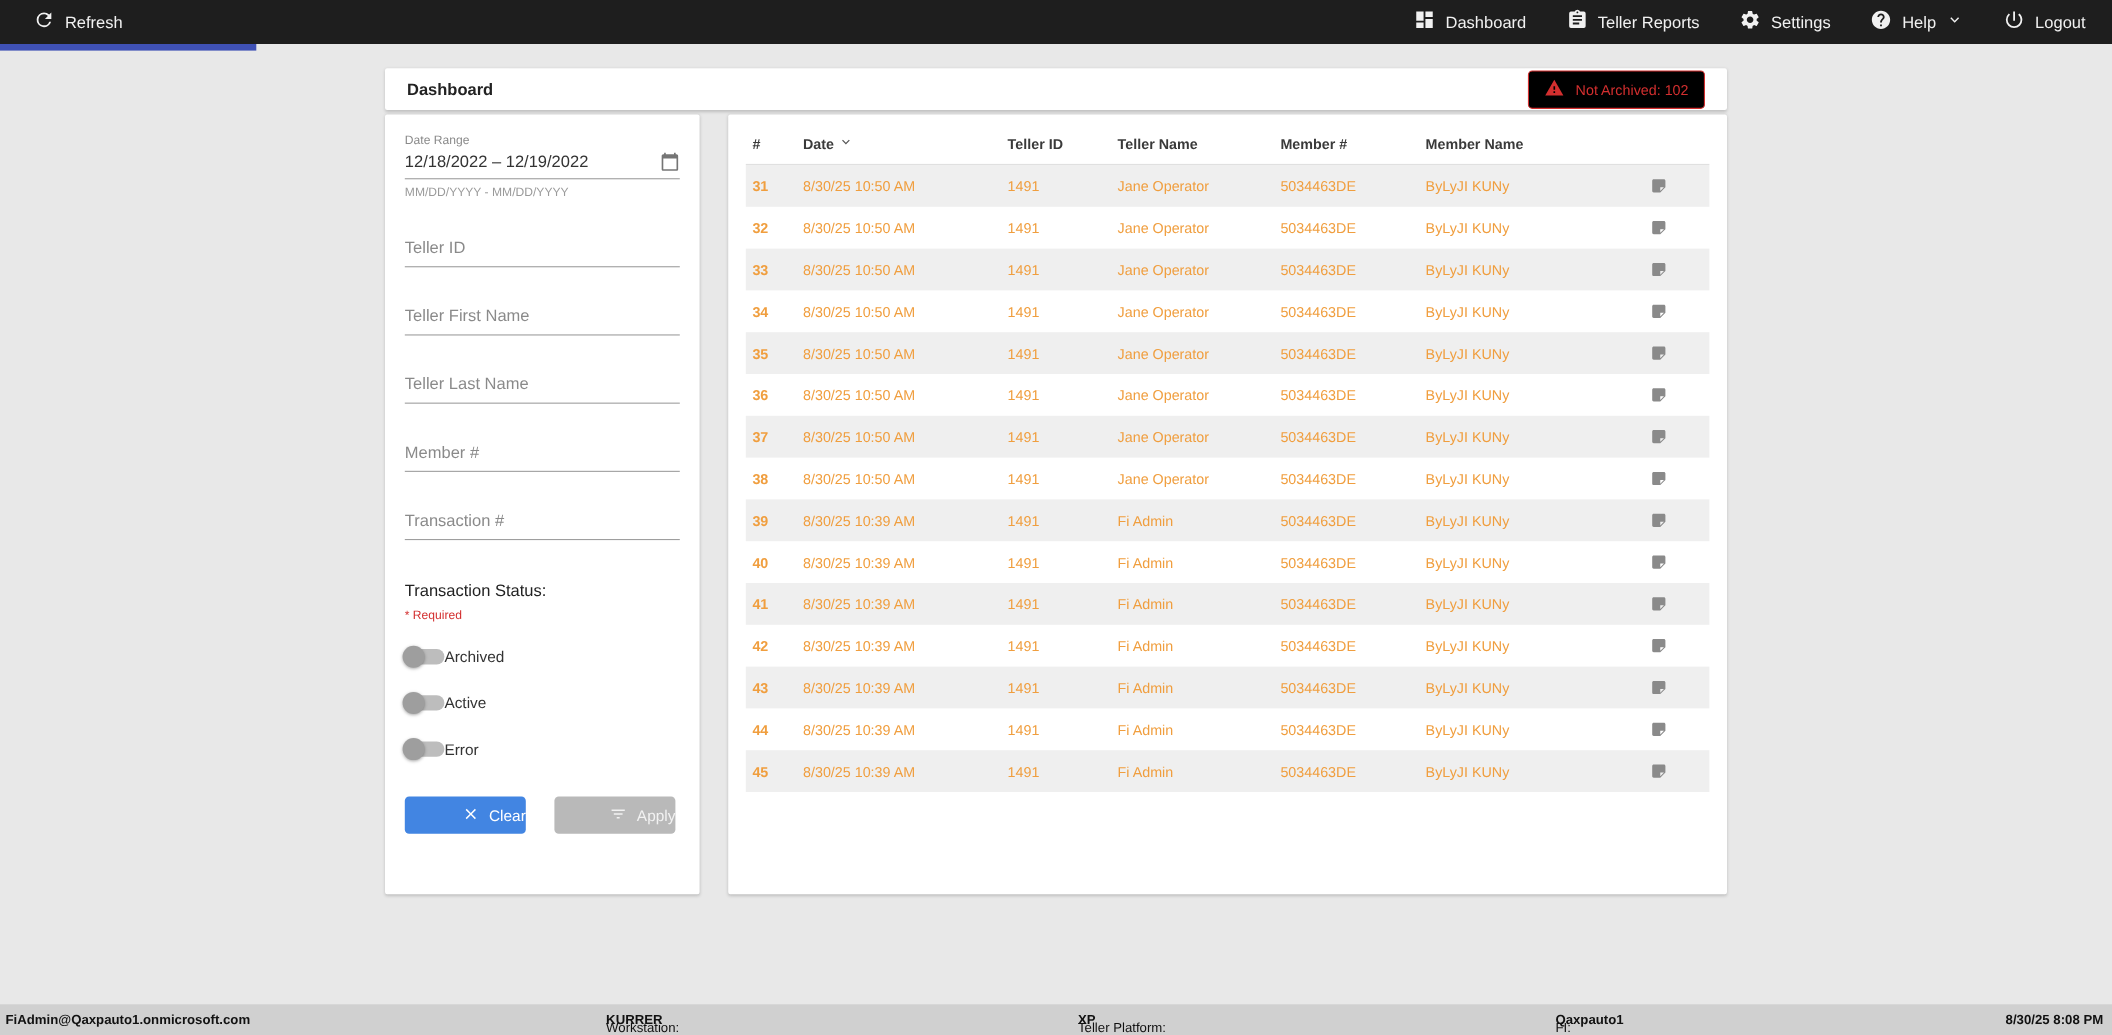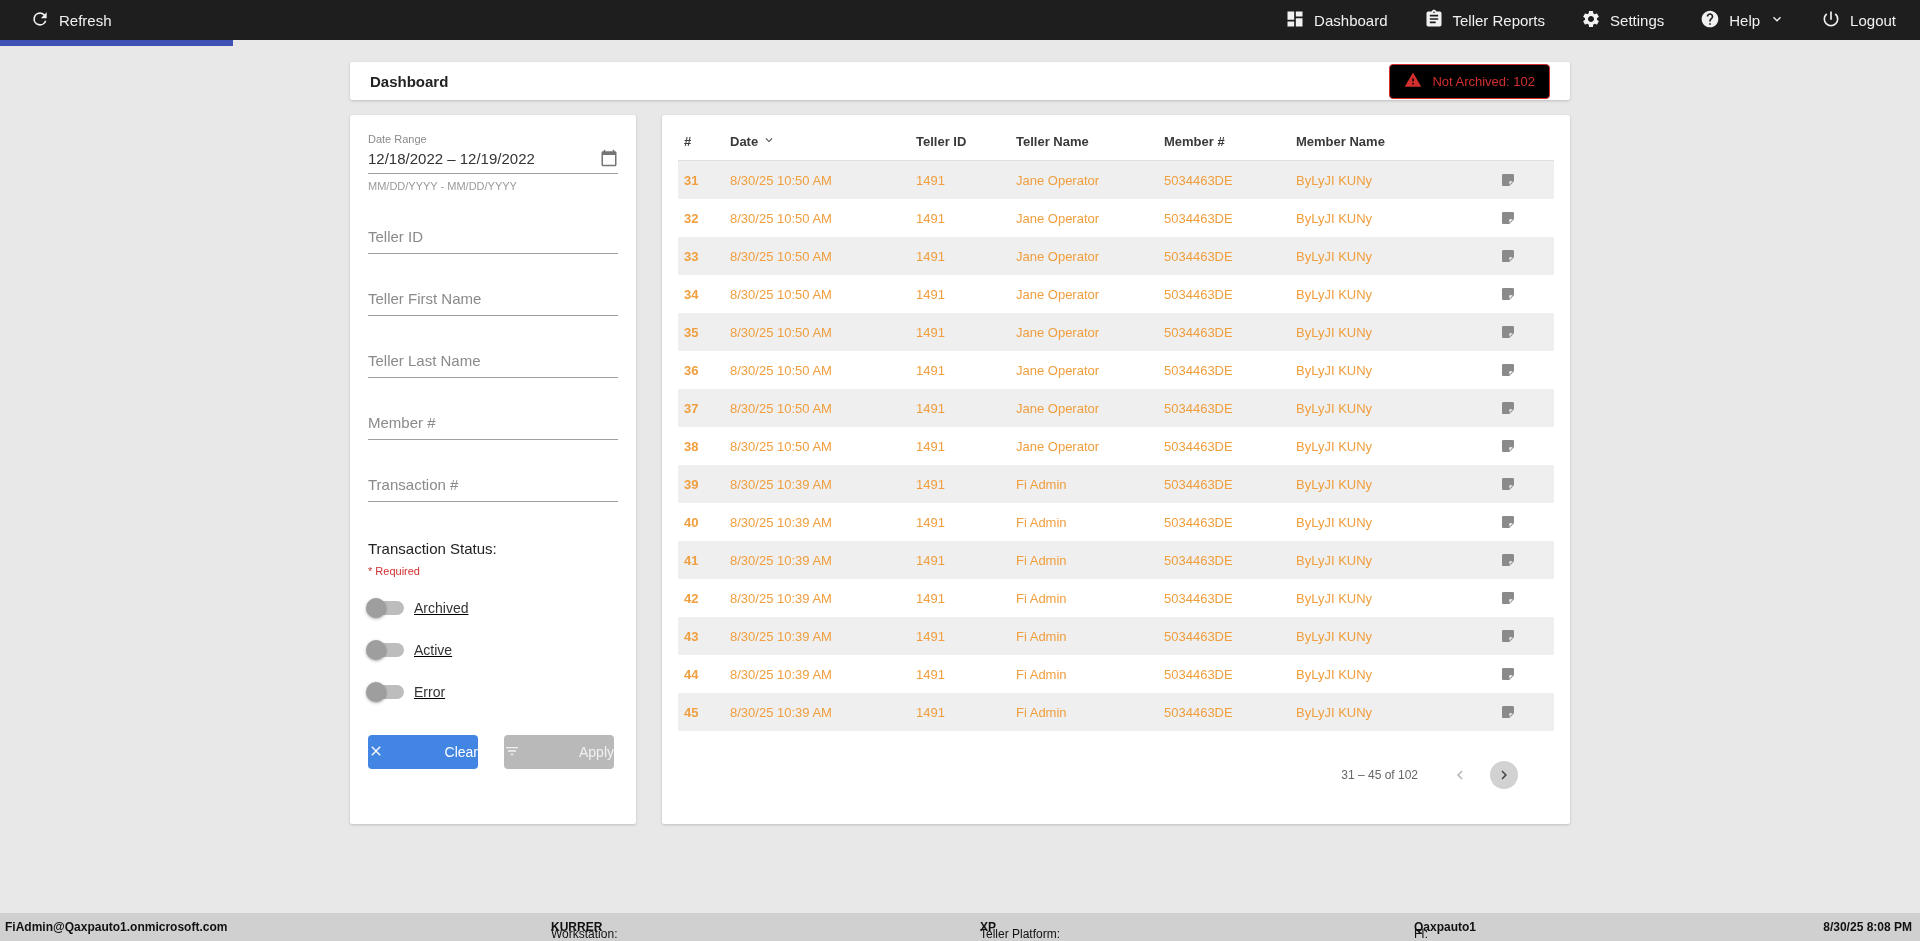--- a/index.html
+++ b/index.html
@@ -38,51 +38,51 @@
   .header-strip{
     height:38px;display:flex;align-items:center;justify-content:space-between;
     padding:0 20px;
   }
   .page-title{font-size:15px;font-weight:700;color:#222;}
   .badge{
     display:flex;align-items:center;gap:10px;border:1px solid var(--red);
     color:var(--red);font-size:13px;border-radius:4px;padding:6px 14px;background:#000000;
   }
   .badge svg{width:18px;height:18px;fill:var(--red);}
-  .main-row{display:flex;gap:26px;margin-top:15px;border-radius:31px;}
+  .main-row{display:flex;gap:26px;margin-top:4px;border-radius:31px;}
   
   .filters{width:286px;height:709px;padding:18px;flex:none;}
   .field-label-small{font-size:11px;color:#8a8a8a;}
   .date-value-row{display:flex;align-items:center;justify-content:space-between;margin-top:4px;}
   .date-value{font-size:15px;color:#333;}
   .icon-btn{background:none;border:none;cursor:pointer;padding:0;display:flex;}
   .icon-btn svg{width:18px;height:18px;fill:#757575;}
   .underline{border-bottom:1px solid #9e9e9e;margin-top:6px;}
   .hint{font-size:11px;color:#9a9a9a;margin-top:6px;}
   .filter-field{margin-top:36px;}
   .filter-field input{
     width:100%;border:none;border-bottom:1px solid #9e9e9e;background:transparent;
     font-size:15px;color:#333;padding:0 0 8px 0;outline:none;
     font-family:"Liberation Sans",sans-serif;
   }
   .filter-field input::placeholder{color:#8a8a8a;opacity:1;}
   .status-row{margin-top:38px;display:flex;align-items:baseline;gap:8px;flex-direction:column;}
   .status-label{font-size:15px;color:#222;}
   .required{font-size:11px;color:var(--red);}
-  .toggle-row{display:flex;align-items:center;gap:10px;margin-top:20px;height:22px;text-decoration:underline;}
+  .toggle-row{display:flex;align-items:center;margin-top:20px;height:22px;}
   .switch{width:36px;height:14px;background:#bdbdbd;border-radius:8px;position:relative;cursor:pointer;flex:none;}
   .switch .thumb{
     width:20px;height:20px;border-radius:50%;background:#9e9e9e;
     position:absolute;left:-2px;top:-3px;box-shadow:0 1px 3px rgba(0,0,0,.35);
   }
   .toggle-label{font-size:14px;color:#333;}
   .btn-row{display:flex;gap:26px;margin-top:32px;}
   .btn{
     height:34px;min-width:110px;border:none;border-radius:4px;font-size:14px;
-    display:flex;align-items:center;justify-content:space-between;gap:9px;cursor:pointer;
+    display:flex;align-items:center;justify-content:flex-end;gap:9px;cursor:pointer;
     font-family:"Liberation Sans",sans-serif;
   }
   .btn svg{width:16px;height:16px;}
   .btn-clear{background:var(--blue);color:#fff;}
   .btn-clear svg{fill:#fff;}
   .btn-apply{background:#b9b9b9;color:#f2f2f2;cursor:default;}
   .btn-apply svg{fill:#f2f2f2;}
   
   .table-card{flex:1;height:709px;padding:8px 16px 0 16px;display:flex;flex-direction:column;}
   .trow,.thead{
@@ -501,35 +501,20 @@
           <span>5034463DE</span>
           <span>ByLyJI KUNy</span>
           <span class="note-cell">
             <svg viewBox="0 0 24 24">
                 <path d="M19 3H5c-1.1 0-2 .9-2 2v14c0 1.1.9 2 2 2h9l7-7V5c0-1.1-.9-2-2-2zm-5 16v-5h5l-5 5z"></path>
               </svg>
           </span>
         </div>
       </div>
 
-      <div class="pagination">
-        <span>31 – 45 of 102</span>
-        <span class="page-chevrons">
-          <button class="chev prev">
-            <svg viewBox="0 0 24 24">
-                <path d="M15.41 7.41 14 6l-6 6 6 6 1.41-1.41L10.83 12z"></path>
-              </svg>
-          </button>
-          <button class="chev next">
-            <svg viewBox="0 0 24 24">
-                <path d="M10 6 8.59 7.41 13.17 12l-4.58 4.59L10 18l6-6z"></path>
-              </svg>
-          </button>
-        </span>
-      </div>
     </section>
   </div>
 </div>
 
 <footer class="statusbar">
   <span class="sb-user">FiAdmin@Qaxpauto1.onmicrosoft.com</span>
   <span class="sb-workstation"><span>Workstation: </span><b>KURRER</b></span>
   <span class="sb-platform"><span>Teller Platform: </span><b>XP</b></span>
   <span class="sb-fi"><span>FI: </span><b>Qaxpauto1</b></span>
   <span class="sb-time">8/30/25 8:08 PM</span>

